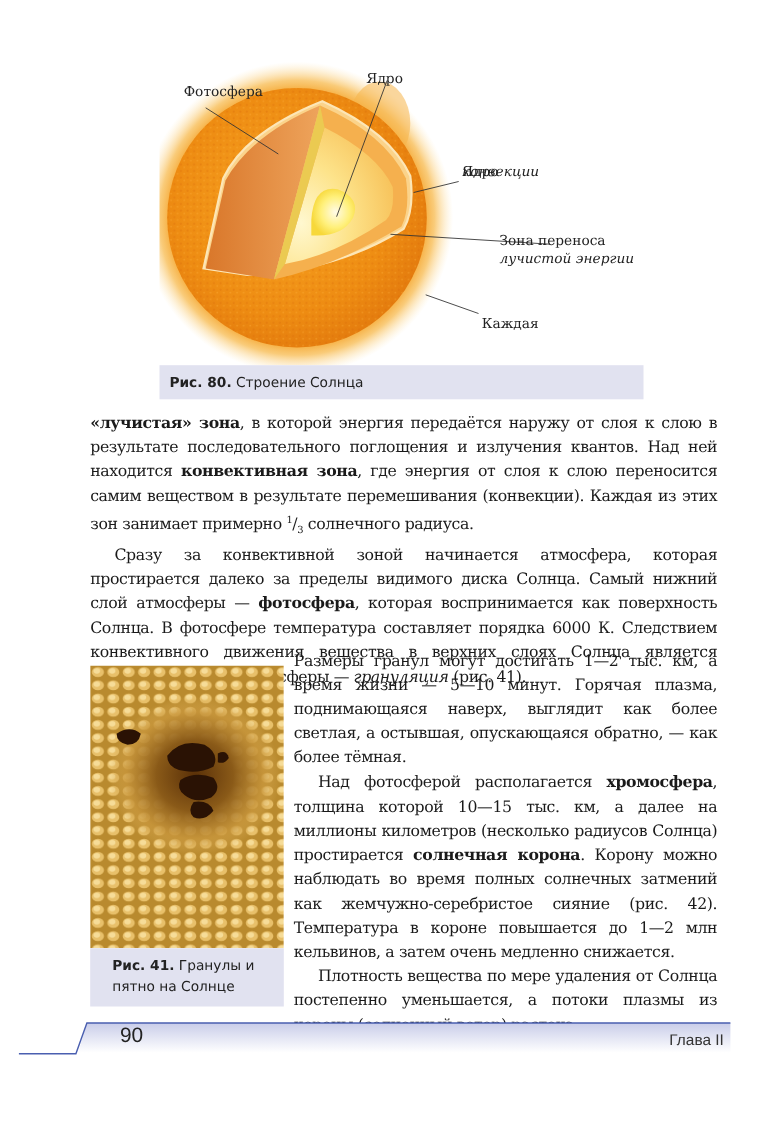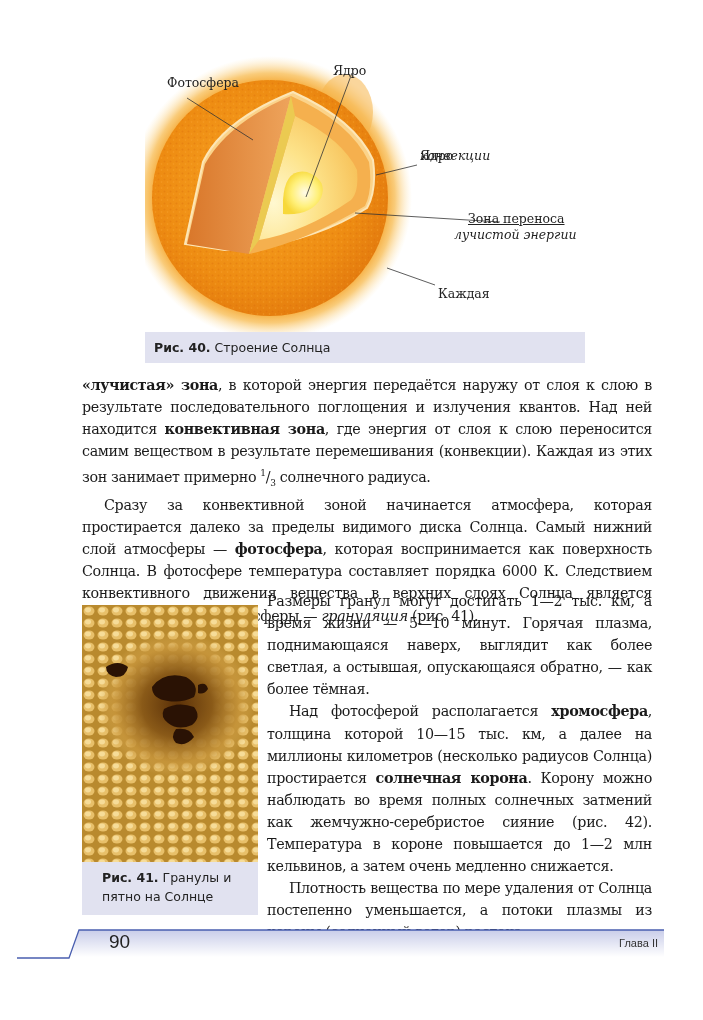--- a/index.html
+++ b/index.html
@@ -27,21 +27,21 @@
 
   
   #fig41 { position:absolute; left:82px; top:605px; width:176px; height:305px; }
   #fig41 svg { position:absolute; left:0; top:0; width:176px; height:257px; }
   #fig41 .caption-box { left:0; top:257px; width:176px; height:53px; padding:6px 20px; line-height:19px; font-size:12.5px; }
 
   
   #footer { position:absolute; left:17px; top:925px; width:703px; height:40px; }
   #footer svg { position:absolute; left:0; top:0; }
   #page-number { position:absolute; left:92px; top:6px; font-family:"Liberation Sans", sans-serif; font-size:19px; color:#222; }
-  #chapter-label { position:absolute; right:62px; top:12px; font-family:"Liberation Sans", sans-serif; font-size:11px; color:#333;margin-left:28px; }
+  #chapter-label { position:absolute; right:62px; top:12px; font-family:"Liberation Sans", sans-serif; font-size:14px; color:#333;margin-left:28px; }
 </style>
 </head>
 <body>
 
 <div id="fig40">
   <svg class="sun" viewBox="0 0 440 292">
     <defs>
       <radialGradient id="glow" cx="0.5" cy="0.5" r="0.5">
         <stop offset="0.78" stop-color="#f39a1a" stop-opacity="1"></stop>
         <stop offset="0.88" stop-color="#f7b540" stop-opacity="0.7"></stop>
@@ -101,26 +101,26 @@
       <line x1="272" y1="125" x2="231" y2="135"></line>
       <line x1="355" y1="182" x2="210" y2="173"></line>
       <line x1="290" y1="245" x2="242" y2="228"></line>
     </g>
   </svg>
 
   <span class="fig-label" style="left:22px; top:35px;">Фотосфера</span>
   <span class="fig-label" style="left:188px; top:23px;">Ядро</span>
   <span class="fig-label" style="left:275px; top:108px;">Ядро</span>
   <span class="fig-label" style="left:275px; top:108px;font-style:italic;">конвекции</span>
-  <span class="fig-label" style="left:323px; top:171px;text-decoration:underline;">Зона переноса</span>
+  <span class="fig-label" style="left:309px; top:171px;">Зона переноса</span>
   <span class="fig-label" style="left:309px; top:187px;font-style:italic;">лучистой энергии</span>
   <span class="fig-label" style="left:293px; top:246px;">Каждая</span>
 
   <div class="caption-box">
-    <b>Рис. 40.</b><span> Строение Солнца</span>
+    <b>Рис. 80.</b><span> Строение Солнца</span>
   </div>
 </div>
 
 <div id="text-full" class="text">
   <p><b>«лучистая» зона</b><span>, в которой энергия передаётся наружу от слоя к слою в результате последовательного поглощения и излучения квантов. Над ней находится </span><b>конвективная зона</b><span>, где энергия от слоя к слою переносится самим веществом в результате перемешивания (конвекции). Каждая из этих зон занимает примерно </span><span class="frac"><sup>1</sup>/<sub>3</sub></span><span> солнечного радиуса.</span></p>
   <p class="indent"><span>Сразу за конвективной зоной начинается атмосфера, которая простирается далеко за пределы видимого диска Солнца. Самый нижний слой атмосферы — </span><b>фотосфера</b><span>, которая воспринимается как поверхность Солнца. В фотосфере температура составляет порядка 6000 К. Следствием конвективного движения вещества в верхних слоях Солнца является своеобразный вид фотосферы — </span><i>грануляция</i><span> (рис. 41).</span></p>
 </div>
 
 <div id="fig41">
   <svg viewBox="0 0 176 257">

